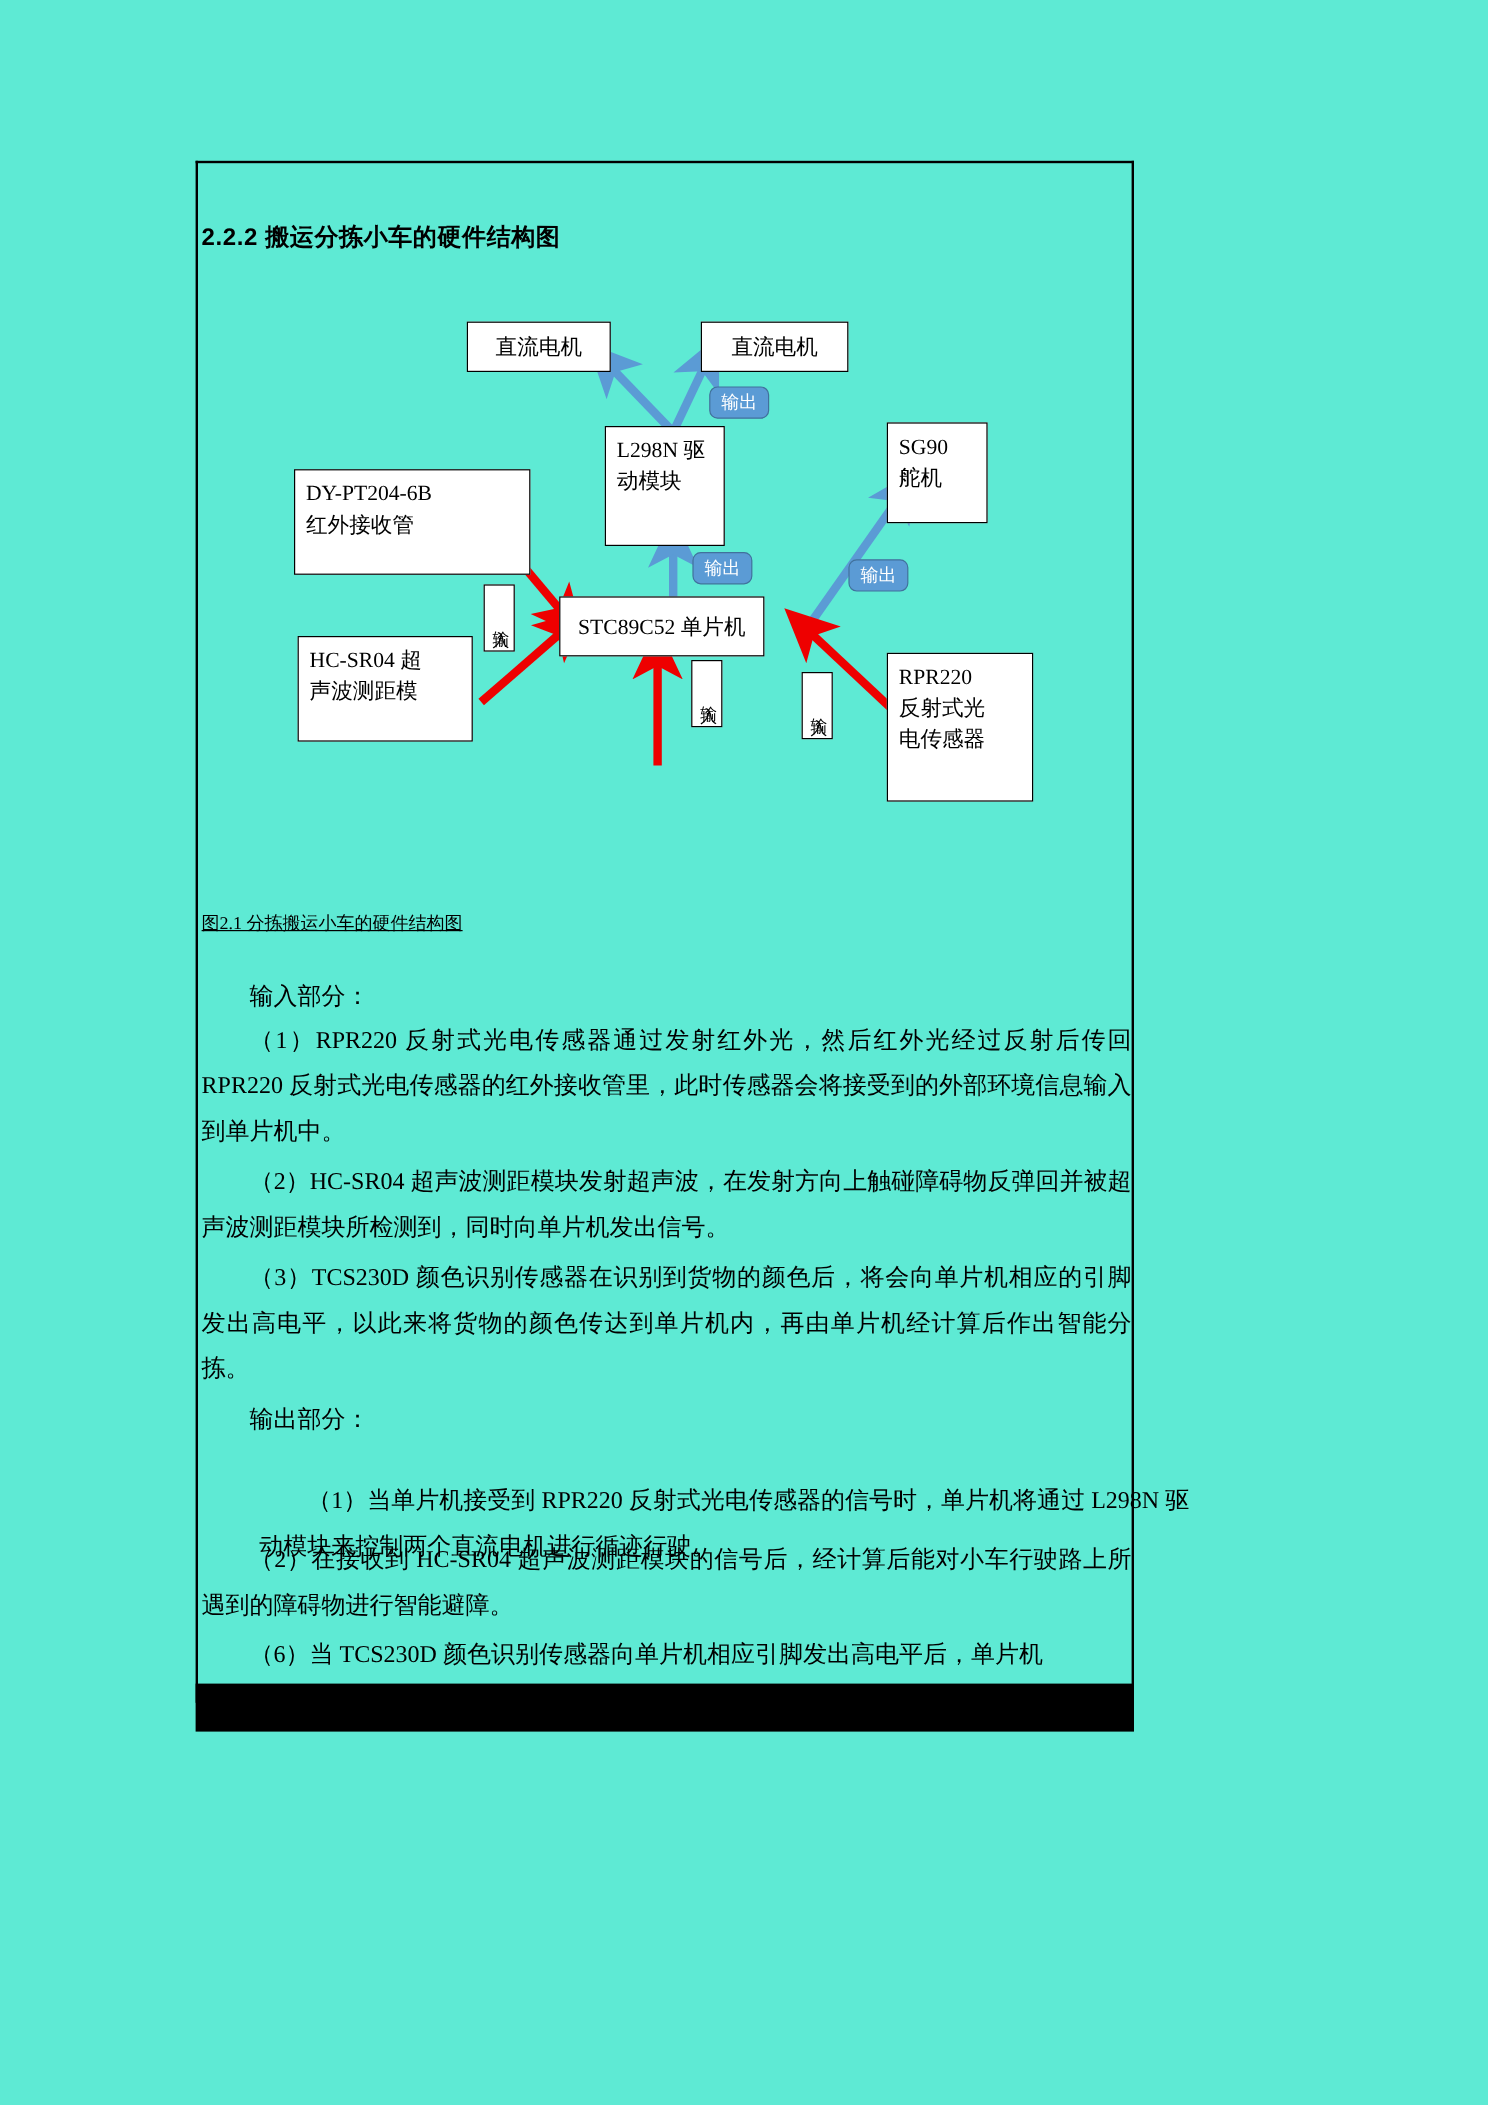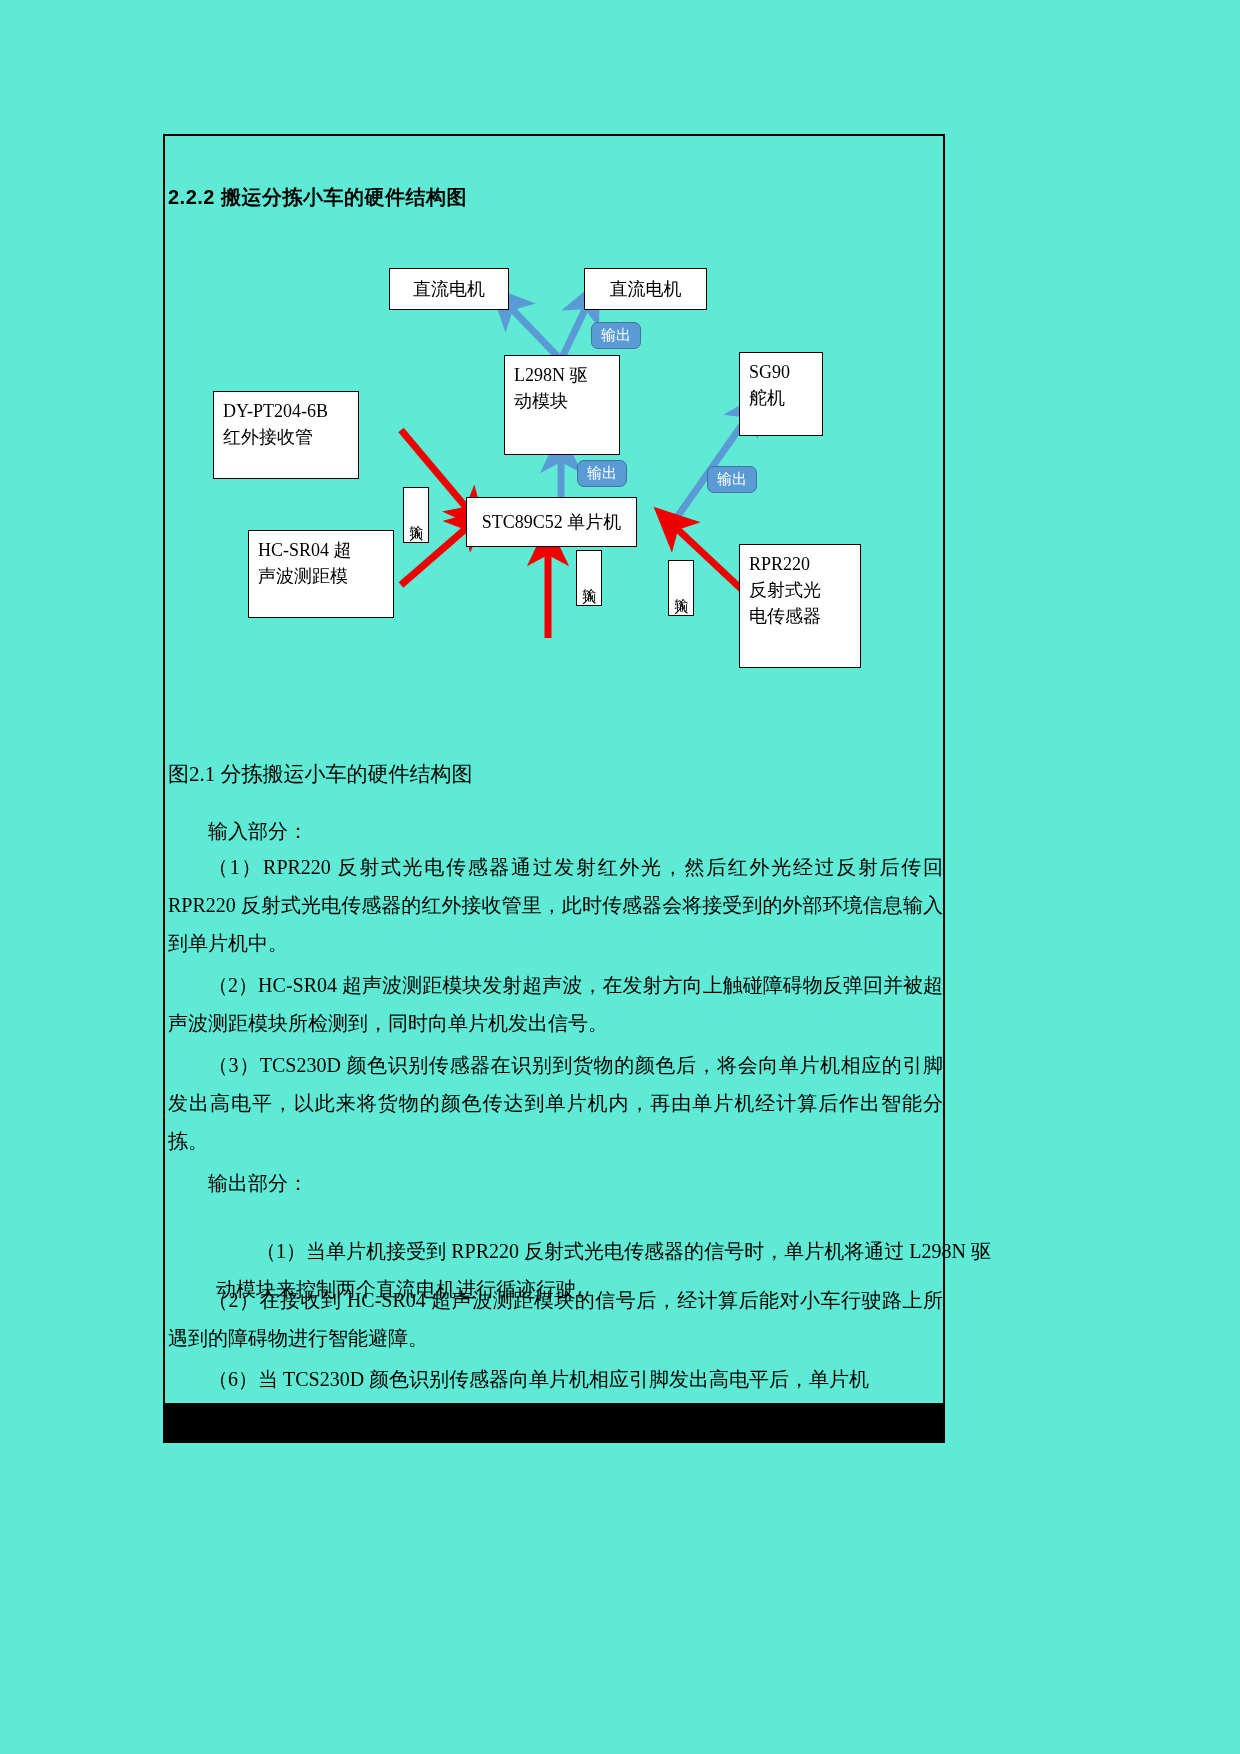--- a/index.html
+++ b/index.html
@@ -99,21 +99,21 @@
 
   svg#arrows{
     position:absolute;left:0;top:0;width:782px;height:510px;
     z-index:3;
     overflow:visible;
   }
 
   
   .caption{
     position:absolute;left:168px;
-    font-size:21px;color:#000;white-space:nowrap;
+    font-size:15px;color:#000;white-space:nowrap;text-decoration:underline;
   }
   .para{
     position:absolute;left:168px;width:775px;
     font-size:20px;color:#000;line-height:1.9;
     text-align:justify;
   }
   .para.indent{text-indent:2em;}
 </style>
 </head>
 <body>
@@ -157,35 +157,35 @@
 
     <div class="node center-txt" style="left:226px;top:28px;width:120px;height:42px;">
       <span class="ln">直流电机</span>
     </div>
     <div class="node center-txt" style="left:421px;top:28px;width:123px;height:42px;">
       <span class="ln">直流电机</span>
     </div>
 
     <div class="badge" style="left:428px;top:82px;">输出</div>
 
-    <div class="node" style="left:341px;top:115px;width:116px;height:100px;">
+    <div class="node" style="left:341px;top:115px;width:100px;height:100px;">
       <span class="ln">L298N 驱</span>
       <span class="ln">动模块</span>
     </div>
 
     <div class="badge" style="left:414px;top:220px;">输出</div>
 
     <div class="node" style="left:576px;top:112px;width:84px;height:84px;">
       <span class="ln">SG90</span>
       <span class="ln">舵机</span>
     </div>
 
     <div class="badge" style="left:544px;top:226px;">输出</div>
 
-    <div class="node" style="left:50px;top:151px;width:146px;height:88px;">
+    <div class="node" style="left:82px;top:151px;width:197px;height:88px;">
       <span class="ln">DY-PT204-6B</span>
       <span class="ln">红外接收管</span>
     </div>
 
     <div class="node" style="left:85px;top:290px;width:146px;height:88px;">
       <span class="ln">HC-SR04 超</span>
       <span class="ln">声波测距模</span>
     </div>
 
     <div class="vlabel" style="left:240px;top:247px;width:26px;height:56px;">输入</div>

